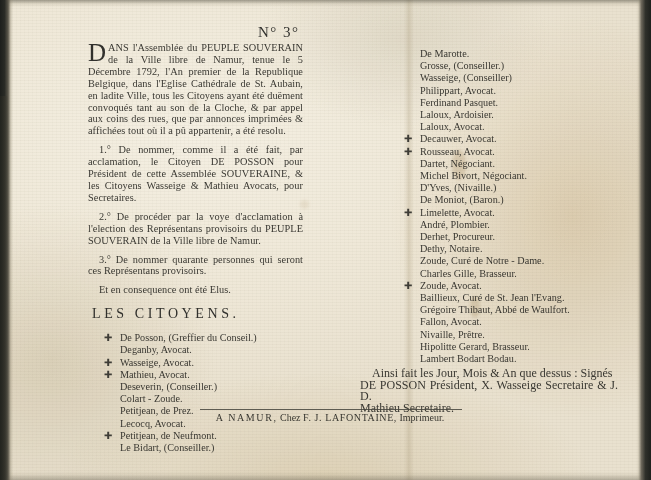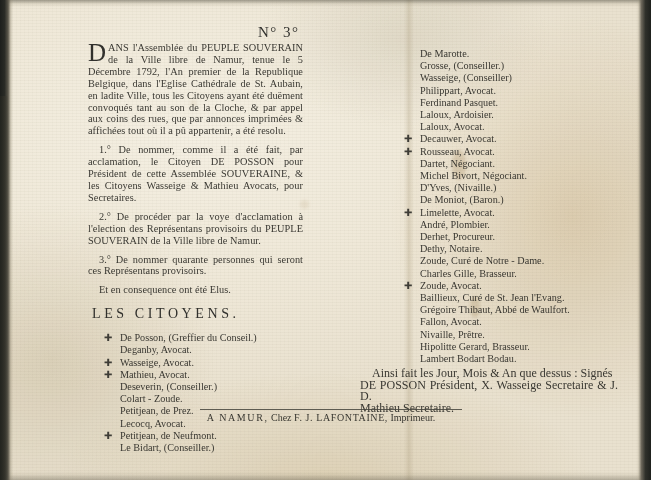--- a/index.html
+++ b/index.html
@@ -162,21 +162,21 @@
   .rule {
     position: absolute;
     left: 200px; top: 409px;
     width: 262px;
     height: 1px;
     background: #3a3933;
     opacity: 0.85;
   }
   .imprint {
     position: absolute;
-    left: 141px; top: 412px;
+    left: 150px; top: 412px;
     width: 360px;
     text-align: center;
     font-size: 10px;
     color: #2c2b26;
   }
   .imprint .wide { letter-spacing: 1.6px; }
   .imprint .sc2 { font-variant: small-caps; letter-spacing: 0.6px; }
 
   .ink-fade { opacity: 0.93; }
 </style>

